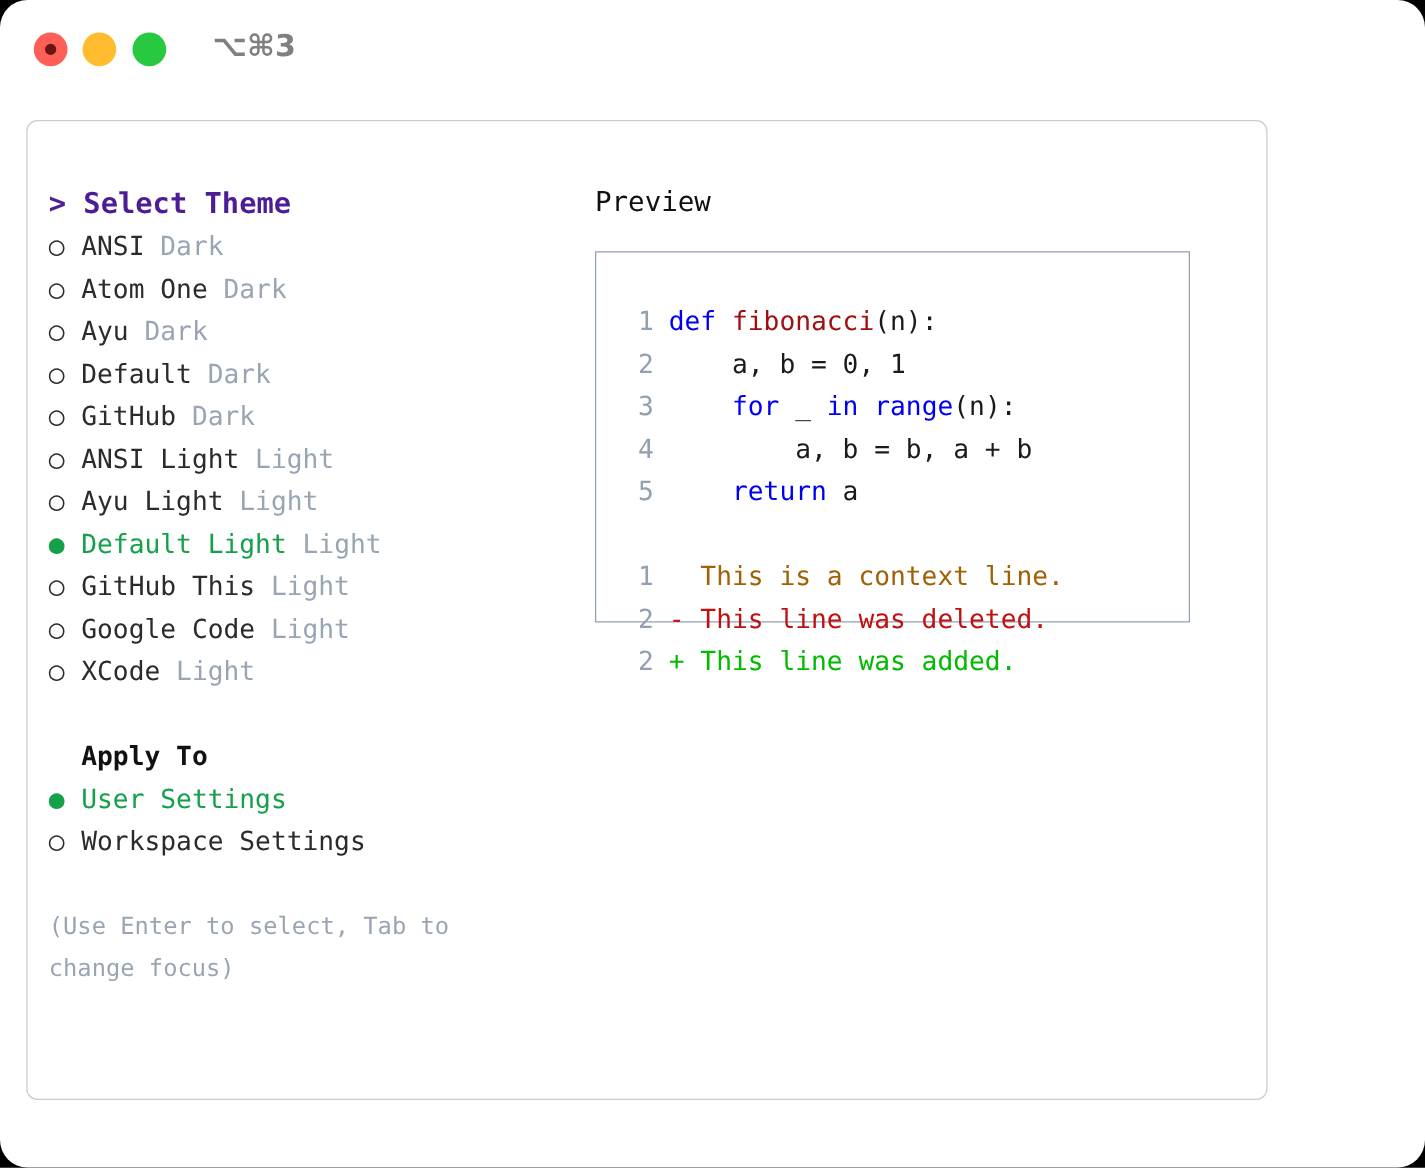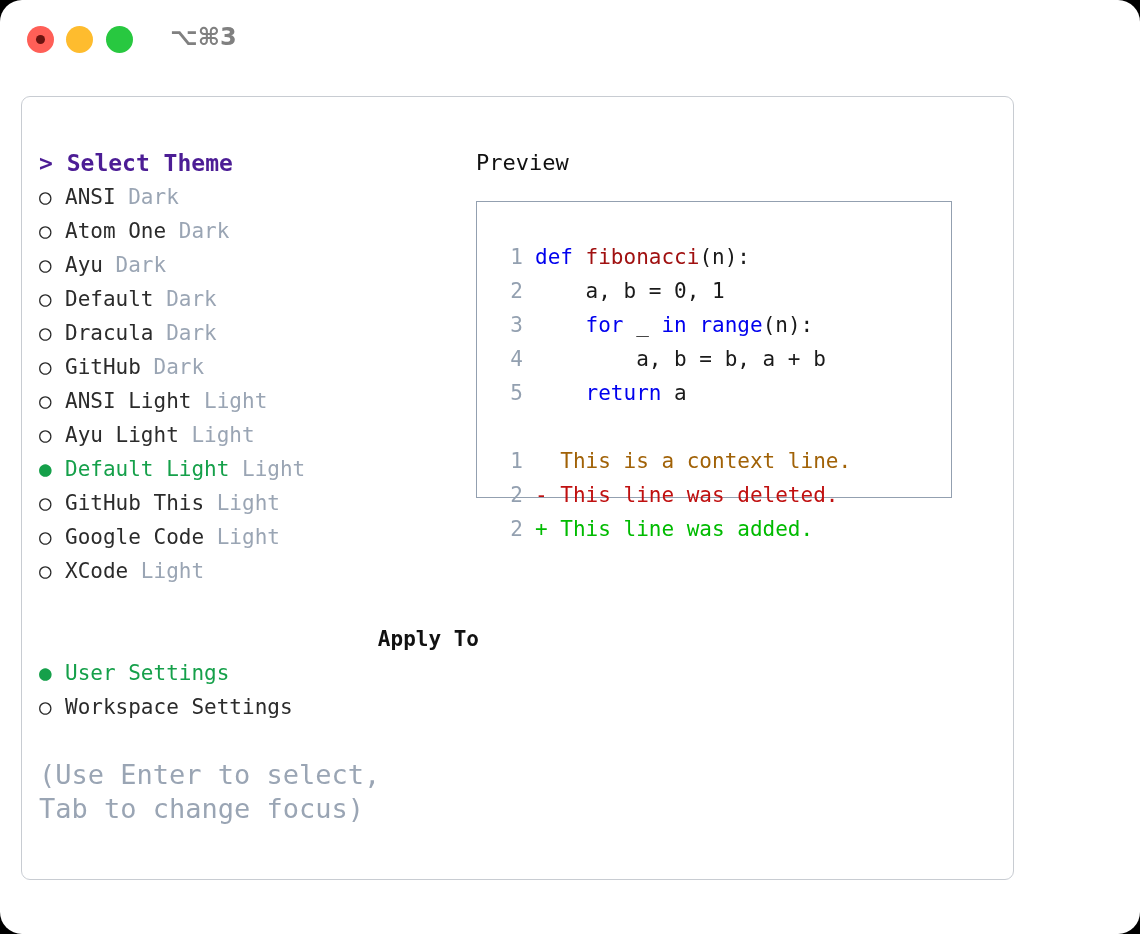--- a/index.html
+++ b/index.html
@@ -99,25 +99,24 @@
     color: #9aa5b4;
   }
   .spacer-row { height: 34px; }
   .group-title {
     font-size: 21px;
     line-height: 34px;
     color: #111111;
     white-space: pre;
     padding-left: 26px;
     font-weight: bold;
-    text-align: right;
   }
   .hint {
     margin-top: 34px;
-    font-size: 27px;
+    font-size: 19px;
     line-height: 34px;
     color: #9aa5b4;
     width: 400px;
     white-space: pre-wrap;
   }
   
   .right-col {
     position: absolute;
     left: 454px;
     top: 49px;
@@ -172,21 +171,20 @@
 
   <div class="panel">
 
     <div class="left-col">
       <div class="section-title">&gt; Select Theme</div>
       <div id="theme-list">
           <div class="opt-row"><span class="bullet">○</span><span class="opt-label">ANSI</span><span class="tag"> Dark</span></div>
           <div class="opt-row"><span class="bullet">○</span><span class="opt-label">Atom One</span><span class="tag"> Dark</span></div>
           <div class="opt-row"><span class="bullet">○</span><span class="opt-label">Ayu</span><span class="tag"> Dark</span></div>
           <div class="opt-row"><span class="bullet">○</span><span class="opt-label">Default</span><span class="tag"> Dark</span></div>
-          <div class="opt-row"><span class="bullet">○</span><span class="opt-label">Dracula</span><span class="tag"> Dark</span></div>
           <div class="opt-row"><span class="bullet">○</span><span class="opt-label">GitHub</span><span class="tag"> Dark</span></div>
           <div class="opt-row"><span class="bullet">○</span><span class="opt-label">ANSI Light</span><span class="tag"> Light</span></div>
           <div class="opt-row"><span class="bullet">○</span><span class="opt-label">Ayu Light</span><span class="tag"> Light</span></div>
           <div class="opt-row"><span class="bullet sel">●</span><span class="opt-label sel">Default Light</span><span class="tag"> Light</span></div>
           <div class="opt-row"><span class="bullet">○</span><span class="opt-label">GitHub This</span><span class="tag"> Light</span></div>
           <div class="opt-row"><span class="bullet">○</span><span class="opt-label">Google Code</span><span class="tag"> Light</span></div>
           <div class="opt-row"><span class="bullet">○</span><span class="opt-label">XCode</span><span class="tag"> Light</span></div>
         </div>
 
       <div class="spacer-row"></div>

